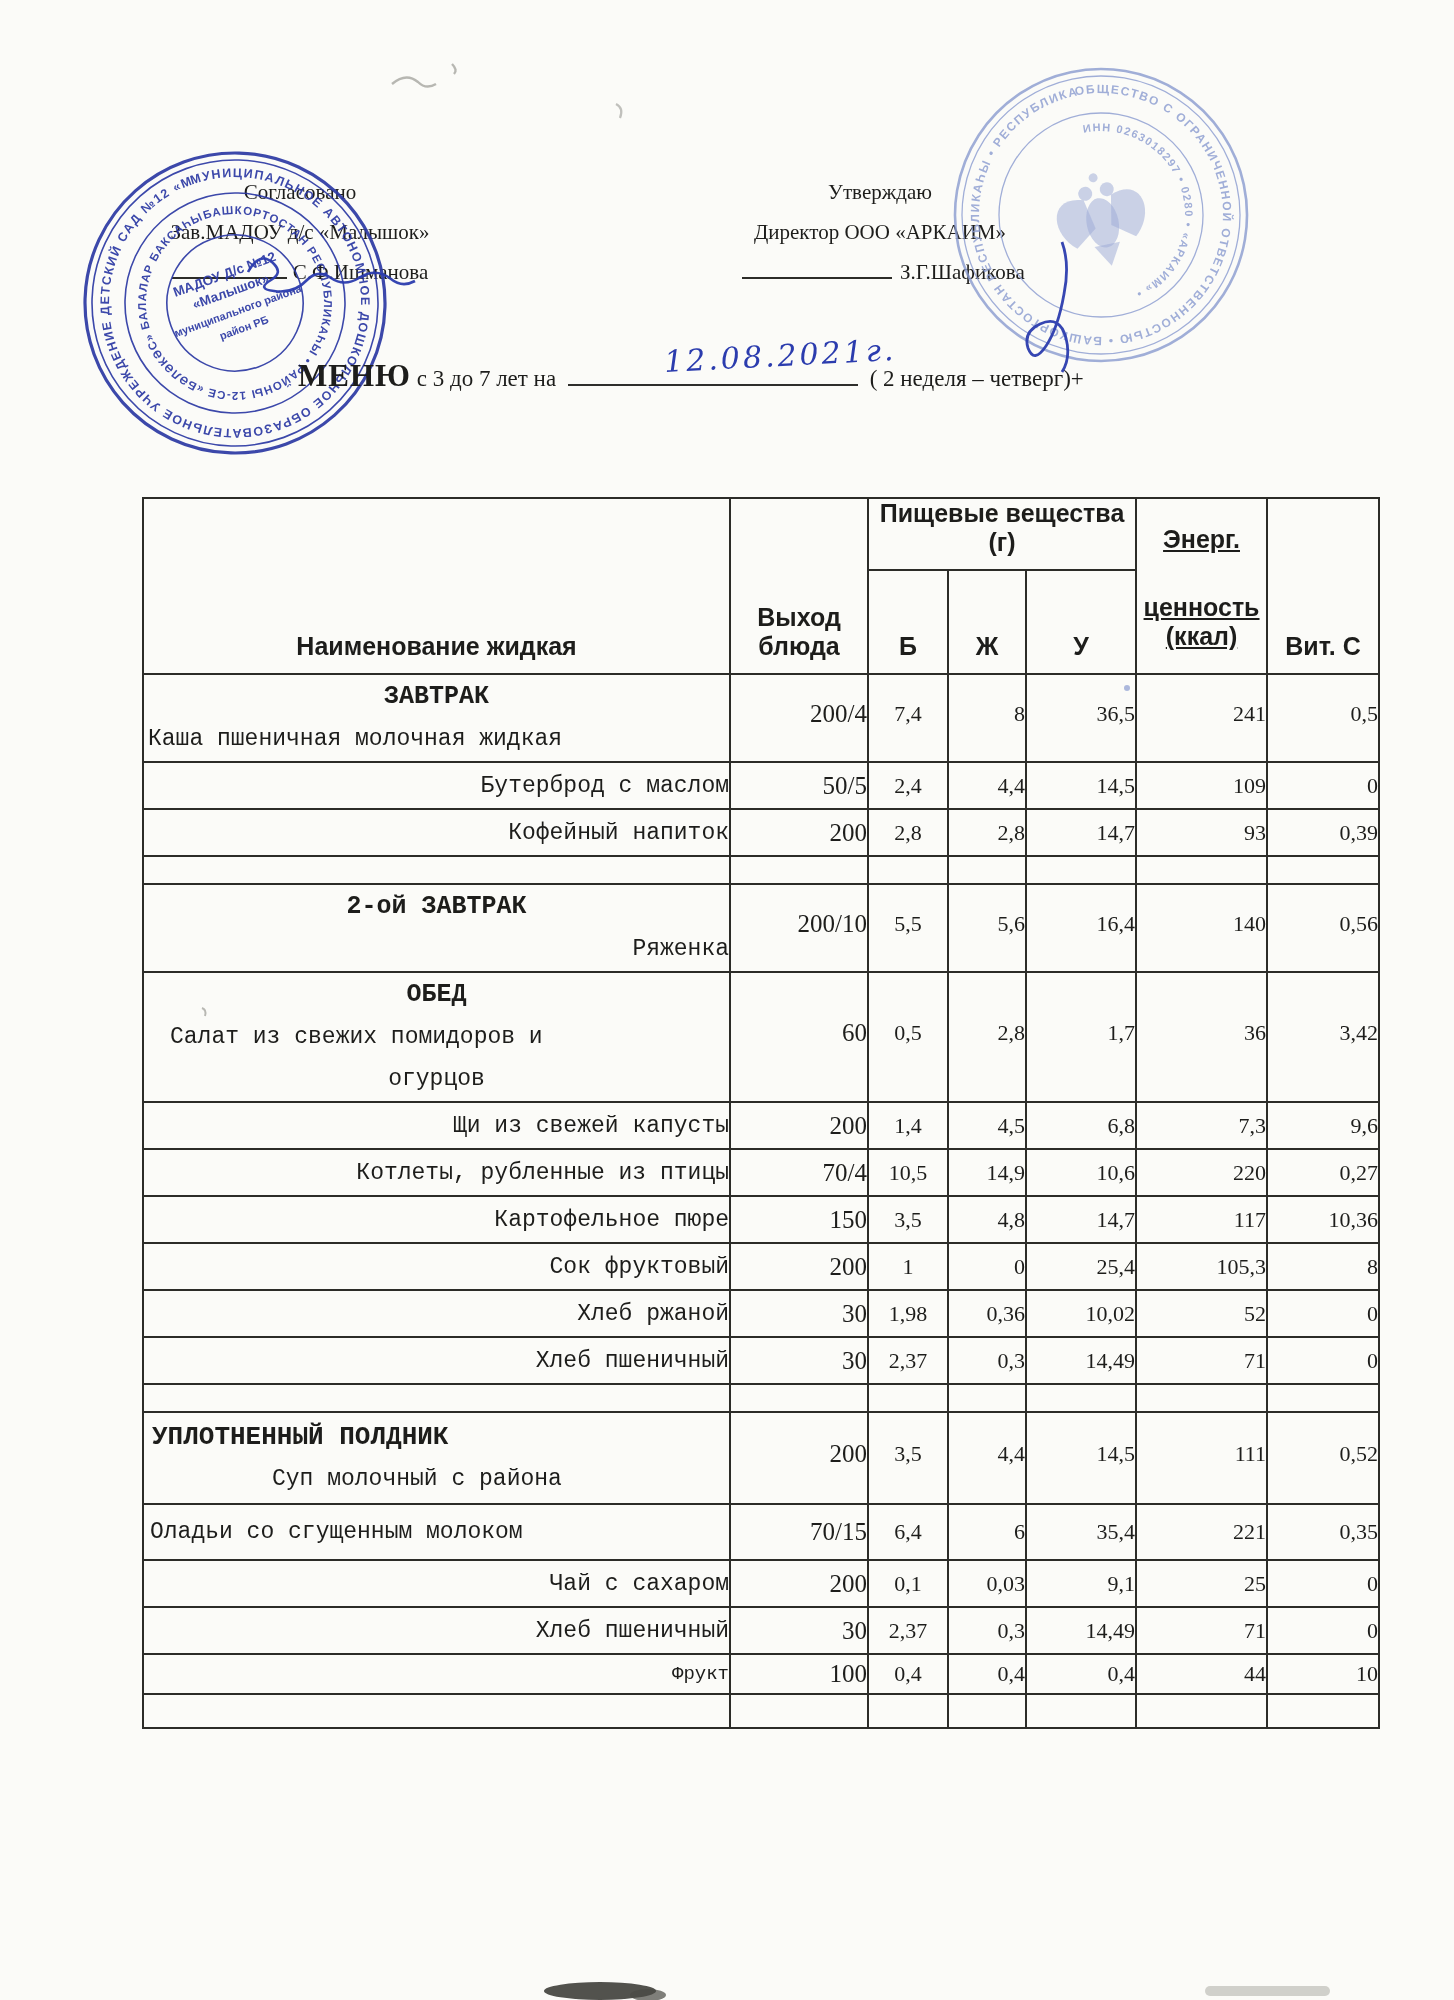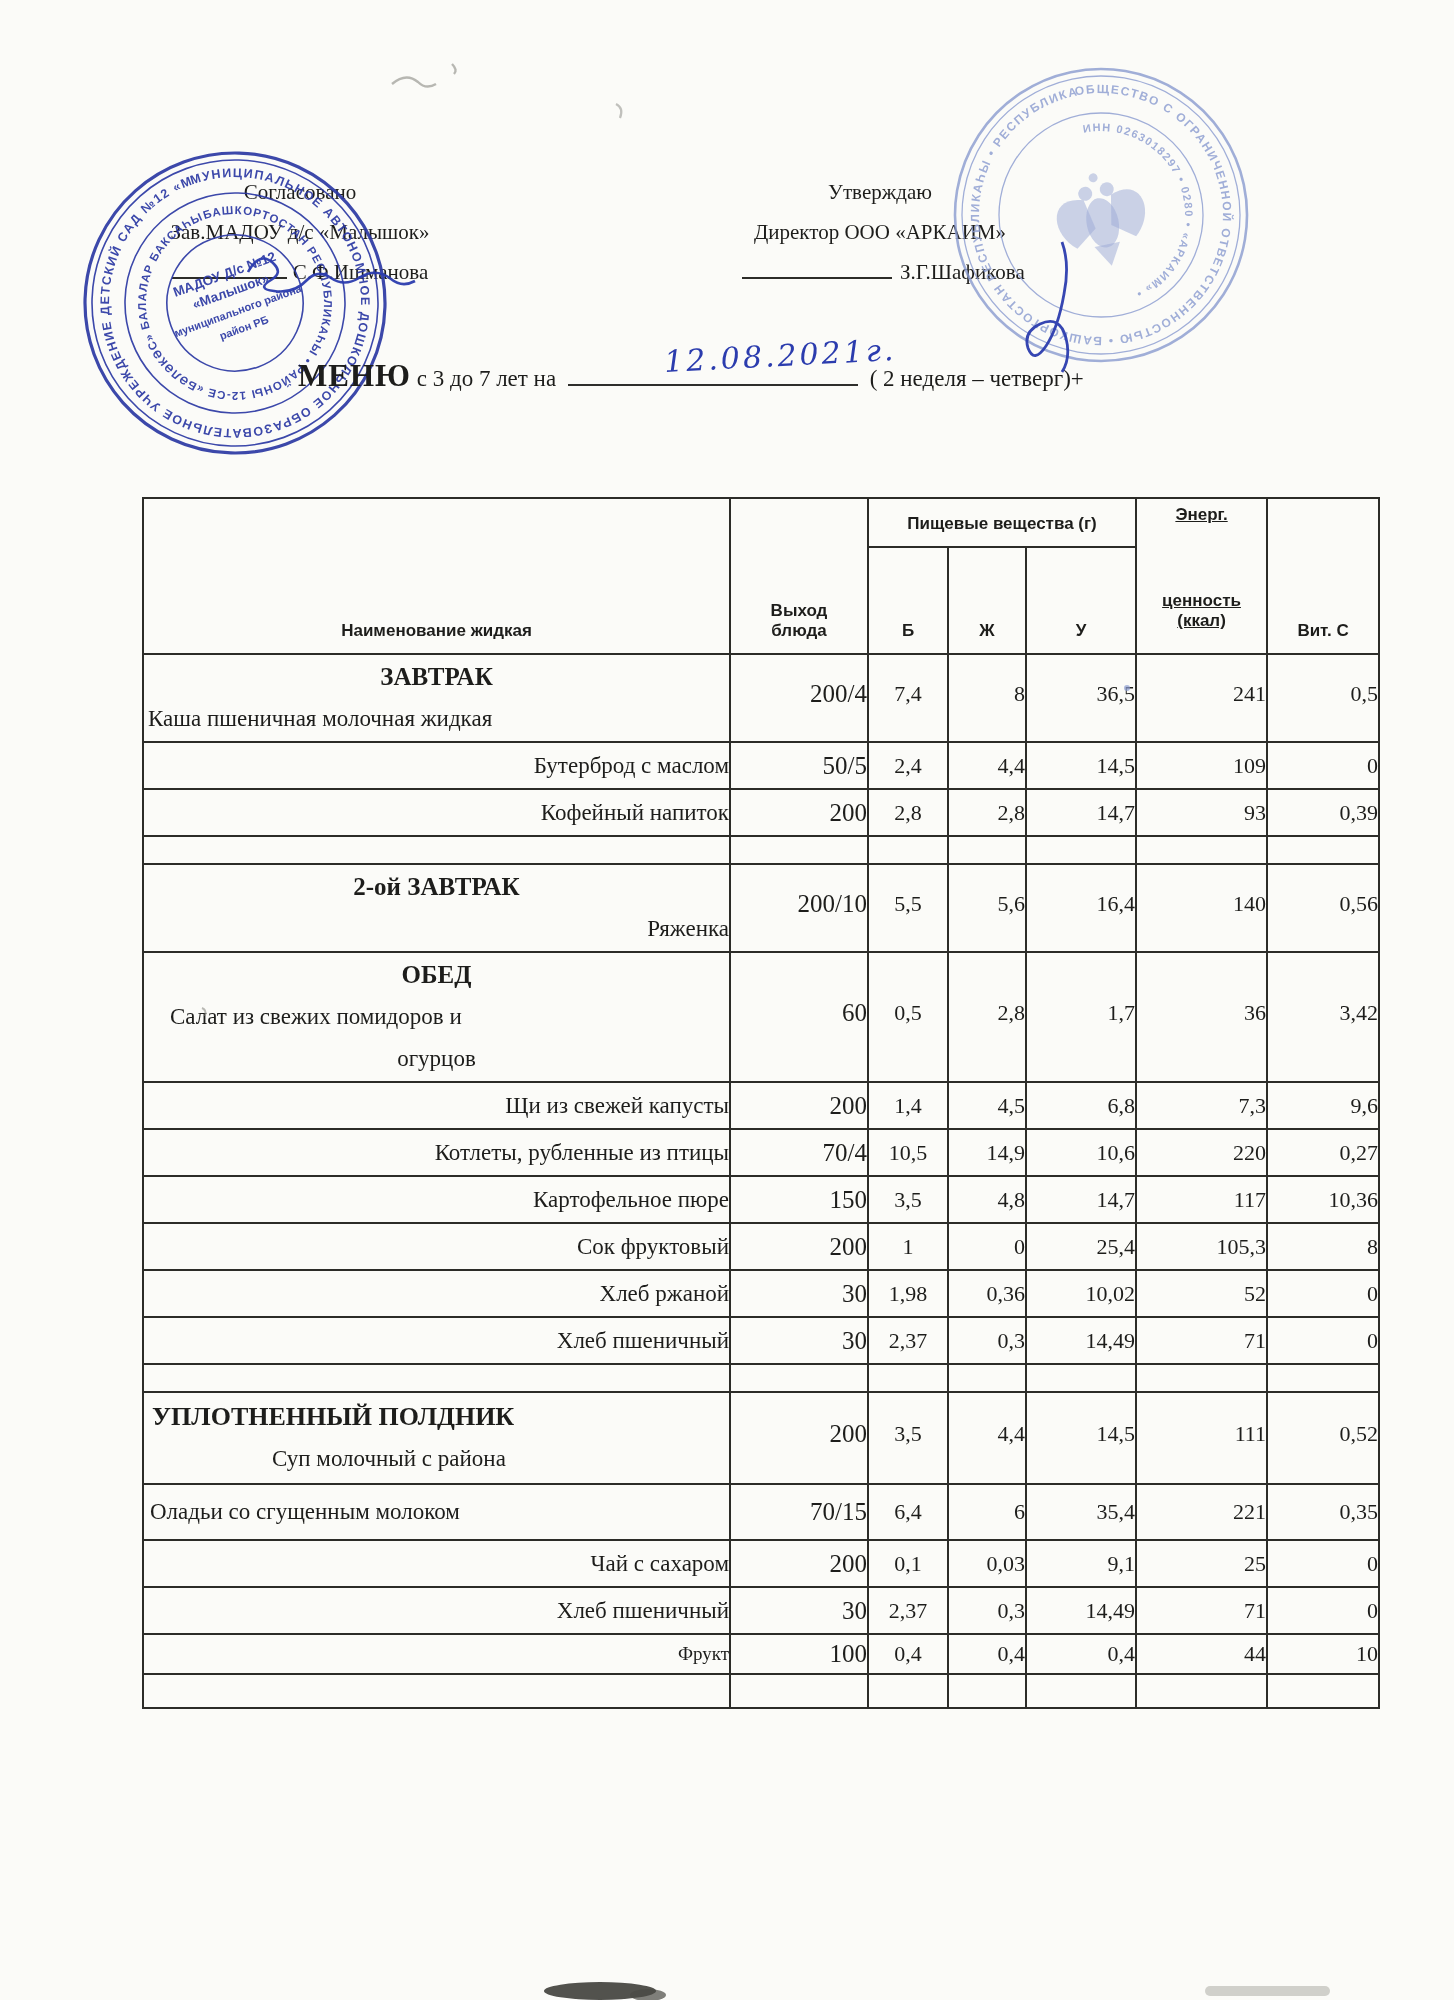--- a/index.html
+++ b/index.html
@@ -32,28 +32,28 @@
   .stamp text{font-family:"Liberation Sans",sans-serif;font-weight:bold;}
   
   #overlay{position:absolute;left:0;top:0;pointer-events:none;}
   
   table.menu{
     position:absolute;left:142px;top:497px;width:1236px;
     border-collapse:collapse;table-layout:fixed;
   }
   table.menu th,table.menu td{border:2px solid #2c2c28;padding:0;overflow:hidden;}
   table.menu th{
-    font-family:"Liberation Sans",sans-serif;font-weight:bold;font-size:17px;
+    font-family:"Liberation Sans",sans-serif;font-weight:bold;font-size:25px;
     vertical-align:bottom;text-align:center;padding-bottom:12px;
   }
   th.h-nutr{padding-bottom:4px;height:34px;vertical-align:middle;}
   th.h-bju{padding-bottom:16px;}
   th.h-en{padding:0;text-decoration:underline;}
   .encell{display:flex;flex-direction:column;justify-content:space-between;height:126px;padding:6px 0 10px 0;}
-  td.c-name{vertical-align:middle;text-align:center;font-size:23px;}
+  td.c-name{vertical-align:middle;text-align:center;font-size:23px;font-family:Liberation Mono, monospace;}
   td.vb{vertical-align:bottom;}
   td.c-out{font-size:25px;text-align:right;padding-right:26px;vertical-align:middle;}
   td.c-b{font-size:22px;text-align:center;vertical-align:middle;}
   td.c-zh{font-size:22px;text-align:right;padding-right:14px;vertical-align:middle;}
   td.c-u{font-size:22px;text-align:right;padding-right:20px;vertical-align:middle;}
   td.c-kcal{font-size:22px;text-align:right;padding-right:26px;vertical-align:middle;}
   td.c-vitc{font-size:22px;text-align:right;padding-right:30px;vertical-align:middle;}
   td.vb.c-out,td.vb.c-b,td.vb.c-zh,td.vb.c-u,td.vb.c-kcal,td.vb.c-vitc{padding-bottom:9px;}
   .sec{font-weight:bold;font-size:25px;line-height:42px;text-align:center;}
   .sec.left{text-align:left;padding-left:8px;font-size:26px;}

